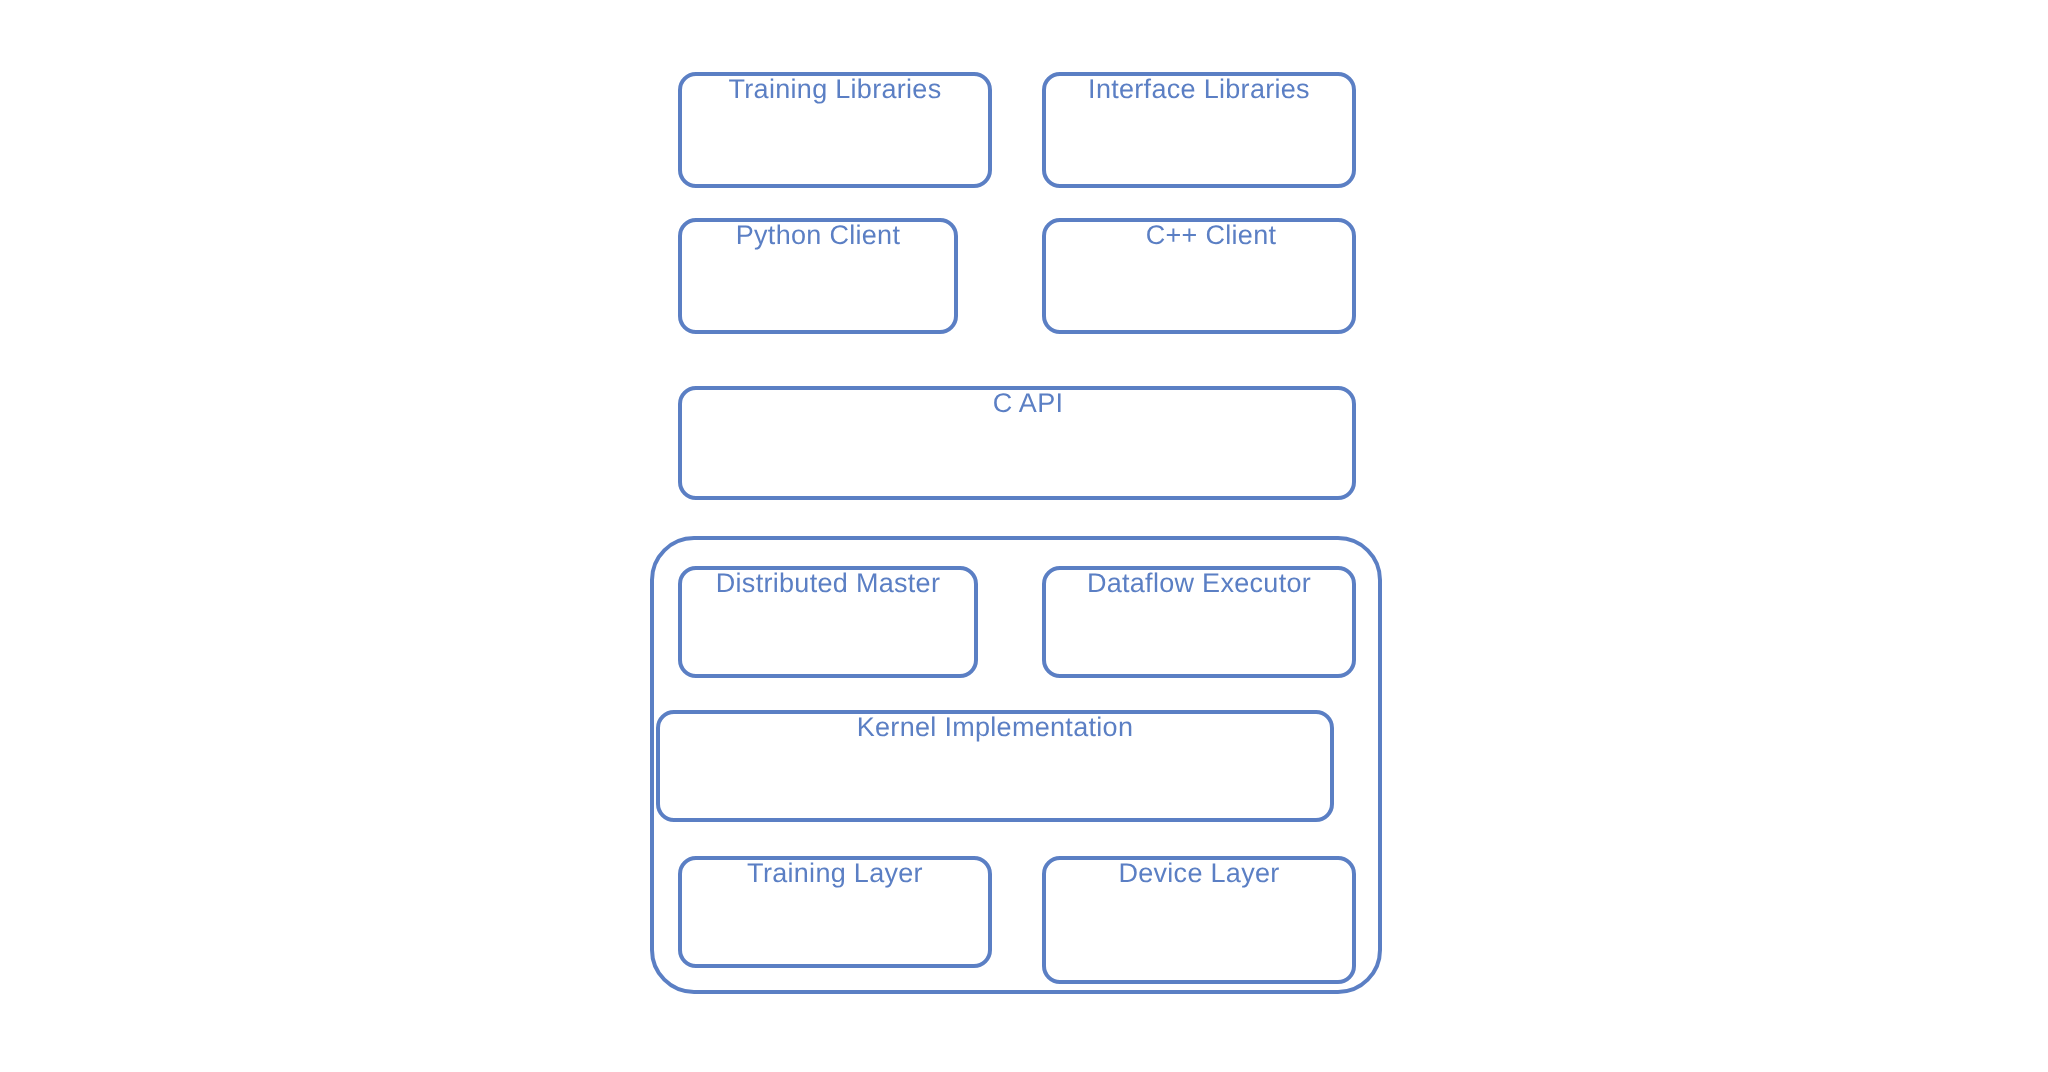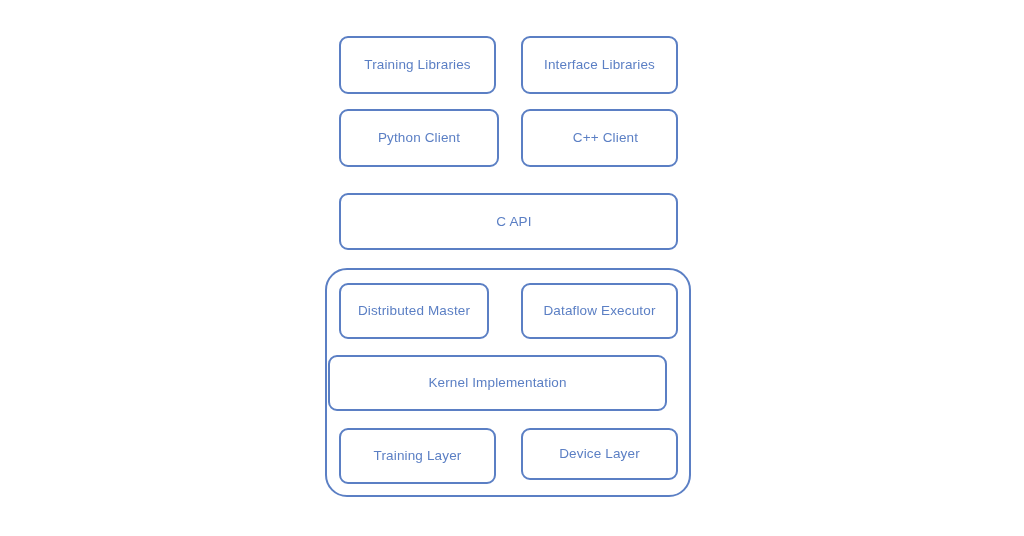--- a/index.html
+++ b/index.html
@@ -25,21 +25,21 @@
   }
 
   
   .node {
     position: absolute;
     box-sizing: border-box;
     border: 2px solid #5b7fc4;
     border-radius: 9px;
     background: #ffffff;
     display: flex;
-    align-items: center;
+    align-items: flex-start;
     justify-content: center;
   }
   .node-label {
     color: #5b7fc4;
     font-family: "Liberation Sans", sans-serif;
     font-size: 13.5px;
     font-weight: 400;
     letter-spacing: 0.15px;
     line-height: 1;
     white-space: nowrap;
@@ -51,31 +51,31 @@
     position: absolute;
     box-sizing: border-box;
     border: 2px solid #5b7fc4;
     border-radius: 22px;
     background: #ffffff;
   }
 
   
   .n-training-libraries { left: 339px; top: 36px;  width: 157px; height: 58px; }
   .n-interface-libraries{ left: 521px; top: 36px;  width: 157px; height: 58px; }
-  .n-python-client      { left: 339px; top: 109px; width: 160px; height: 58px; }
+  .n-python-client      { left: 339px; top: 109px; width: 140px; height: 58px; }
   .n-cpp-client         { left: 521px; top: 109px; width: 157px; height: 58px; padding-left: 12px; }
   .n-c-api              { left: 339px; top: 193px; width: 339px; height: 57px; padding-left: 11px; }
 
   .g-core               { left: 325px; top: 268px; width: 366px; height: 229px; }
 
   .n-distributed-master { left: 339px; top: 283px; width: 150px; height: 56px; }
   .n-dataflow-executor  { left: 521px; top: 283px; width: 157px; height: 56px; }
   .n-kernel-impl        { left: 328px; top: 355px; width: 339px; height: 56px; }
   .n-network-layer      { left: 339px; top: 428px; width: 157px; height: 56px; }
-  .n-device-layer       { left: 521px; top: 428px; width: 157px; height: 52px; }
+  .n-device-layer       { left: 521px; top: 428px; width: 157px; height: 64px; }
 </style>
 </head>
 <body>
 
 <div id="diagram-canvas">
 
   <div class="node n-training-libraries">
     <span class="node-label">Training Libraries</span>
   </div>
 

